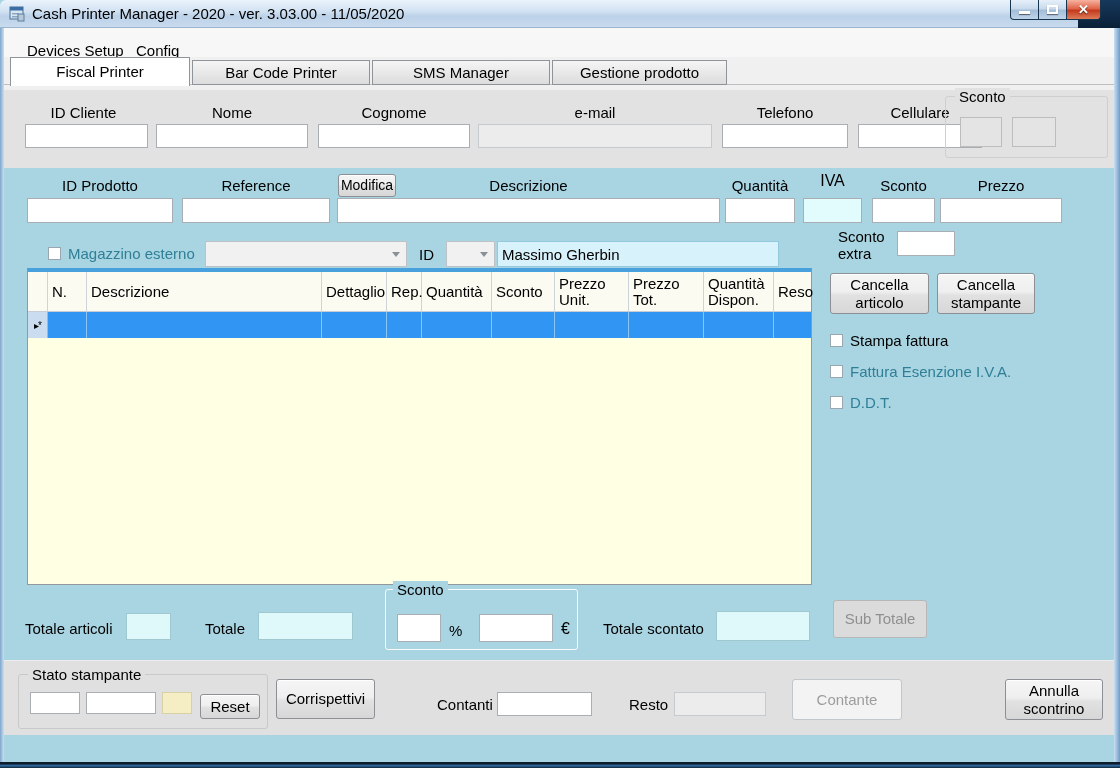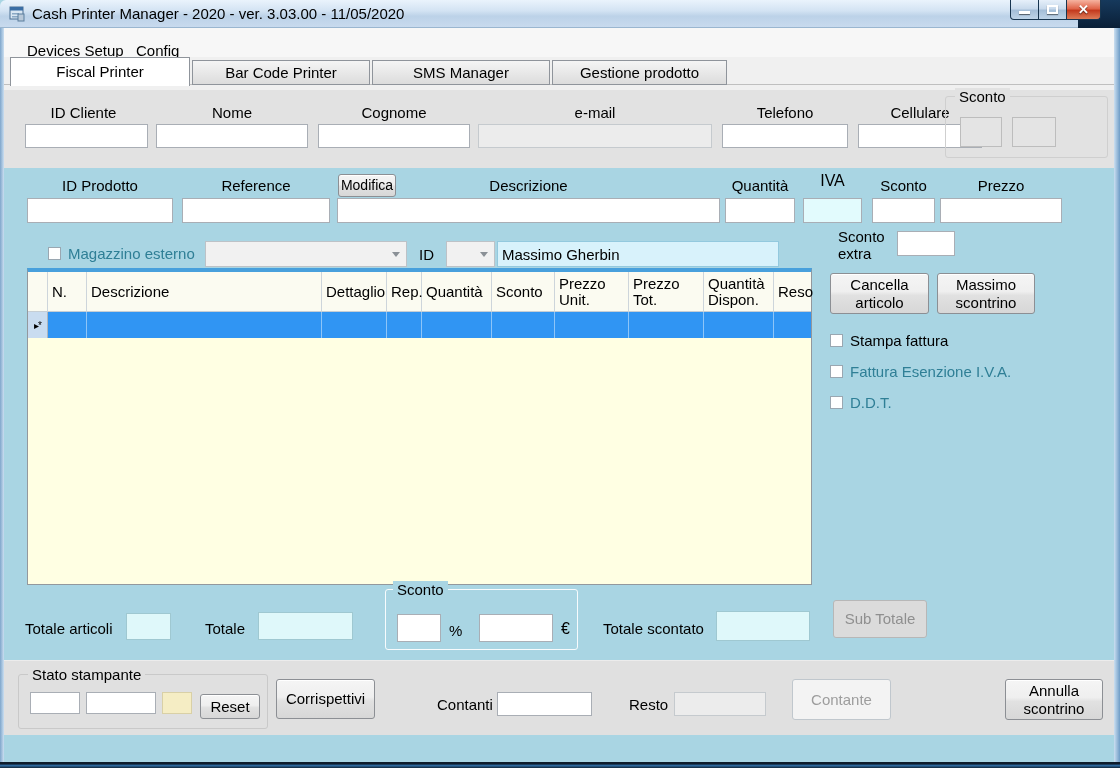--- a/index.html
+++ b/index.html
@@ -196,21 +196,21 @@
       <div class="gc" style="width:63px"></div>
       <div class="gc" style="width:74px"></div>
       <div class="gc" style="width:75px"></div>
       <div class="gc" style="width:70px"></div>
       <div class="gc" style="width:37px;border-right:none"></div>
     </div>
     <div style="height:243px"></div>
   </div>
 
   <div class="abs btn" style="left:830px;top:273px;width:99px;height:41px">Cancella articolo</div>
-  <div class="abs btn" style="left:937px;top:273px;width:98px;height:41px">Massimo scontrino</div>
+  <div class="abs btn" style="left:937px;top:273px;width:98px;height:41px">Cancella stampante</div>
   <div class="abs cbrow" style="left:830px;top:332px">
     <span class="cb"></span>
     <span>Stampa fattura</span>
   </div>
   <div class="abs cbrow" style="left:830px;top:363px">
     <span class="cb"></span>
     <span class="teal">Fattura Esenzione I.V.A.</span>
   </div>
   <div class="abs cbrow" style="left:830px;top:394px">
     <span class="cb"></span>
@@ -236,21 +236,21 @@
   <span class="abs legend" style="left:28px;top:666px;background:#E0E0E0">Stato stampante</span>
   <input class="abs txt" style="left: 30px; top: 692px; width: 50px; height: 22px;" value="">
   <input class="abs txt" style="left: 86px; top: 692px; width: 70px; height: 22px;" value="">
   <div class="abs" style="left:162px;top:692px;width:30px;height:22px;background:#F5EDC4;border:1px solid #D9D0A6"></div>
   <div class="abs btn" style="left:200px;top:694px;width:60px;height:25px">Reset</div>
   <div class="abs btn" style="left:276px;top:679px;width:99px;height:40px">Corrispettivi</div>
   <span class="abs lbl" style="left:437px;top:696px">Contanti</span>
   <input class="abs txt" style="left: 497px; top: 692px; width: 95px; height: 24px;" value="">
   <span class="abs lbl" style="left:629px;top:696px">Resto</span>
   <input class="abs txt dis" style="left: 674px; top: 692px; width: 92px; height: 24px;" value="">
-  <div class="abs btn dislight" style="left:792px;top:679px;width:99px;height:41px">Contante</div>
+  <div class="abs btn dislight" style="left:792px;top:679px;width:110px;height:41px">Contante</div>
   <div class="abs btn" style="left:1005px;top:679px;width:98px;height:41px;padding:0 8px">Annulla scontrino</div>
 
 
   <div class="abs edge-l"></div>
   <div class="abs edge-r"></div>
   <div class="abs edge-b"></div>
 
 </div>
 
 </body></html>

